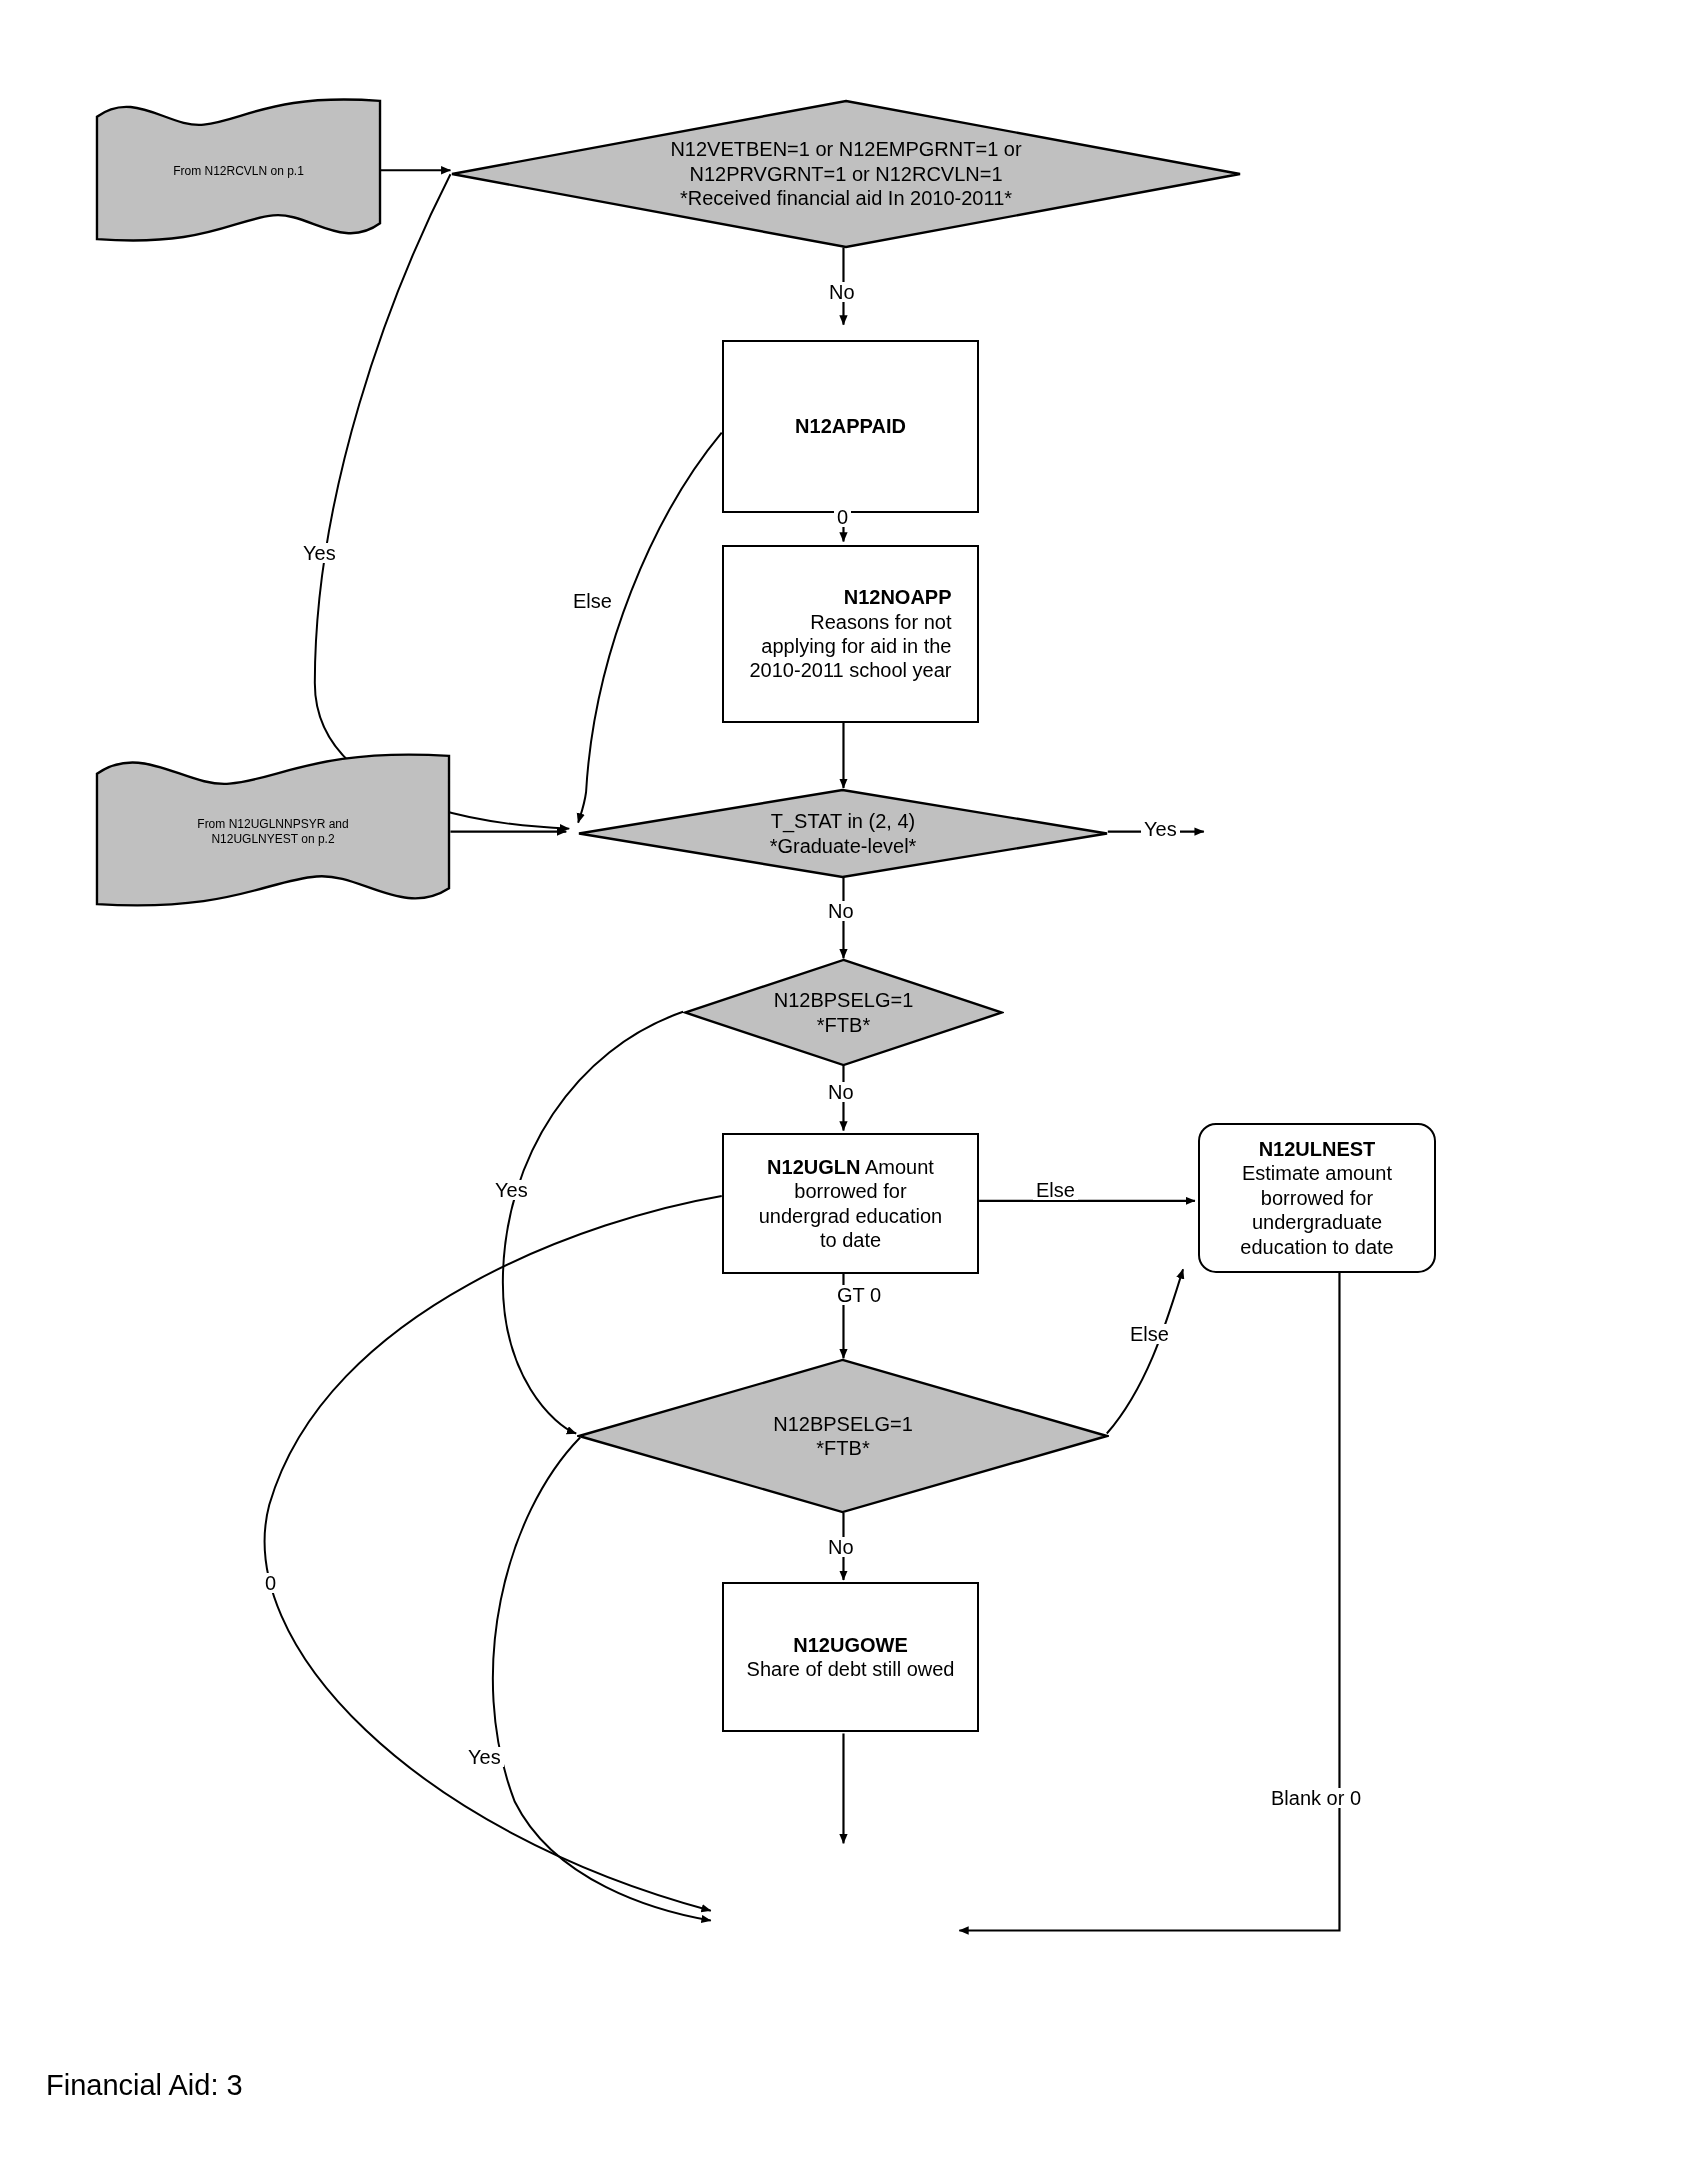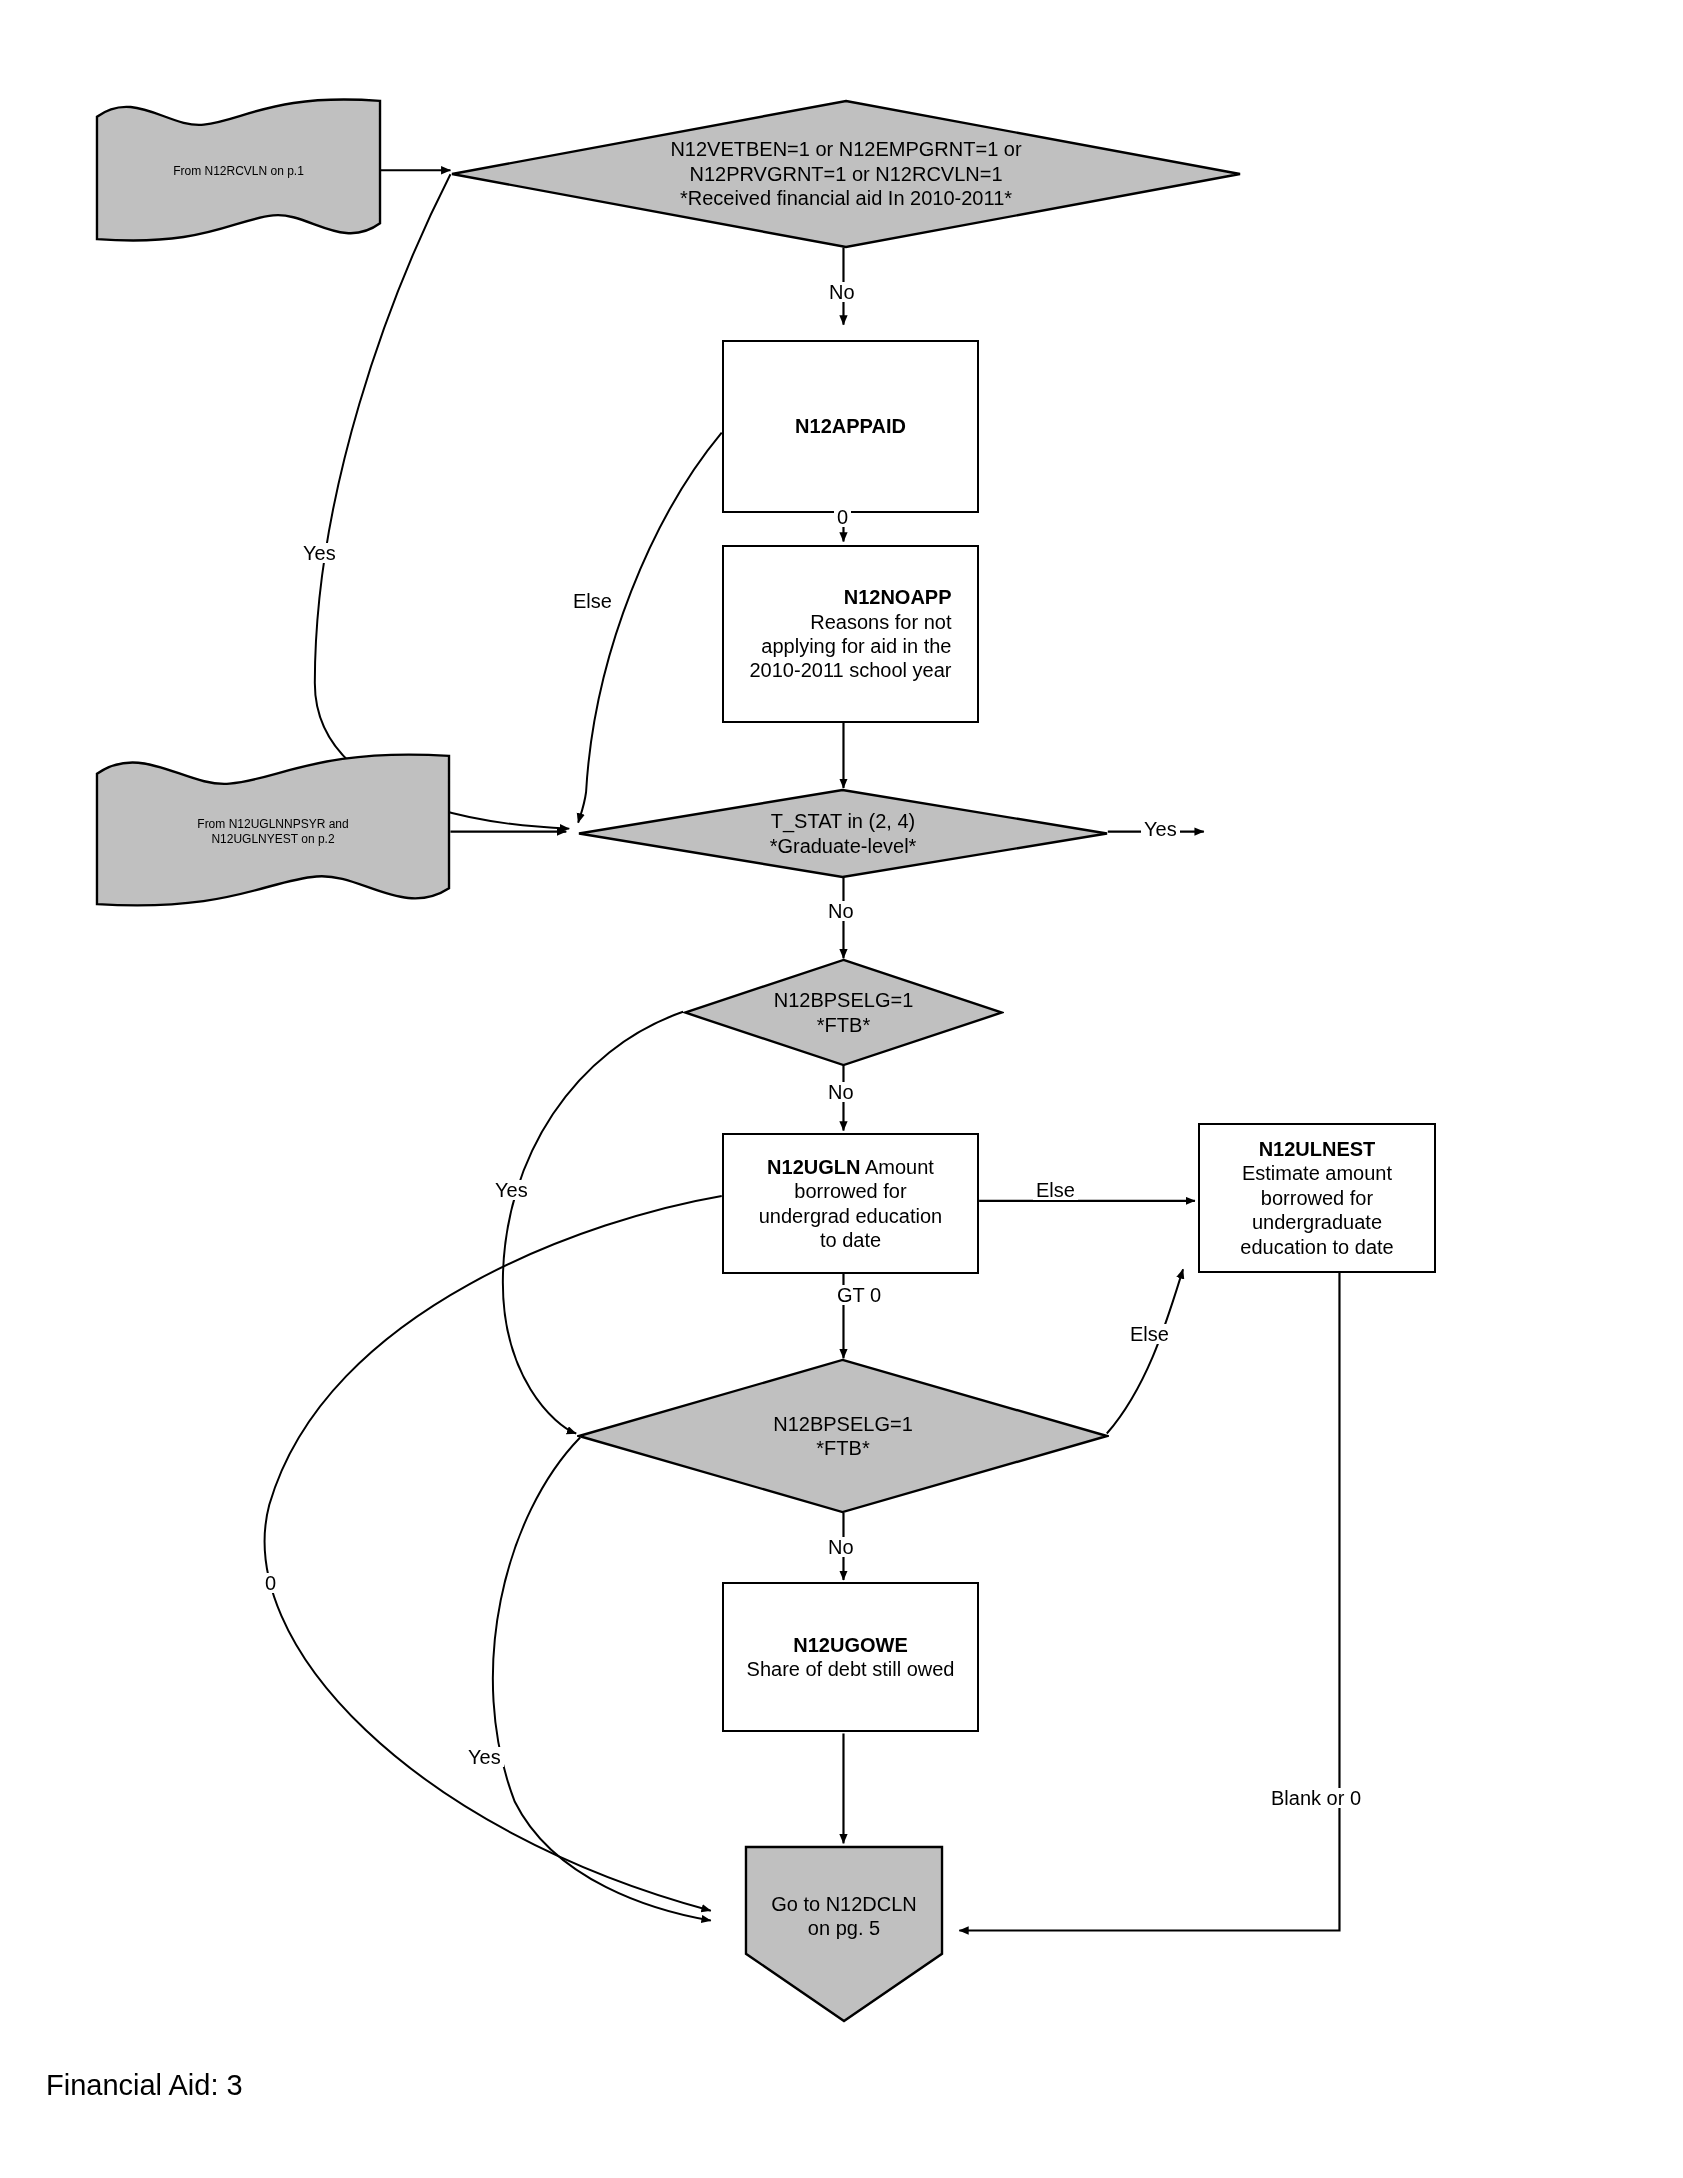--- a/index.html
+++ b/index.html
@@ -197,44 +197,38 @@
     <span class="label"><span>N12BPSELG=1</span><br><span>*FTB*</span></span>
   </div>
 
   <div class="node box" style="left:722px; top:1133px; width:257px; height:141px;">
     <span class="label"><span class="title">N12UGLN</span><span> Amount
 borrowed for
 undergrad education
 to date</span></span>
   </div>
 
-  <div class="node box" style="left:1198px; top:1123px; width:238px; height:150px;">
+  <div class="node box" style="left:1198px; top:1123px; width:238px; height:150px;border-radius:18px;">
     <span class="label"><span class="title">N12ULNEST</span><br><span>Estimate amount
 borrowed for
 undergraduate
 education to date</span></span>
   </div>
 
   <div class="node diamond" style="left:577px; top:1358px; width:532px; height:156px;">
     <svg class="shape" viewBox="0 0 537 158" preserveAspectRatio="none">
       <polygon points="268,2 535,79 268,156 2,79" fill="#C0C0C0" stroke="#000" stroke-width="2.4"></polygon>
     </svg>
     <span class="label"><span>N12BPSELG=1</span><br><span>*FTB*</span></span>
   </div>
 
   <div class="node box" style="left:722px; top:1582px; width:257px; height:150px;">
     <span class="label"><span class="title">N12UGOWE</span><br><span>Share of debt still owed</span></span>
   </div>
 
-  <div class="node pentagon" style="left:744px; top:1845px; width:200px; height:178px;">
-    <svg class="shape" viewBox="0 0 202 180" preserveAspectRatio="none">
-      <polygon points="2,2 200,2 200,110 101,178 2,110" fill="#C0C0C0" stroke="#000" stroke-width="2.4"></polygon>
-    </svg>
-    <span class="label" style="margin-bottom:36px;"><span>Go to N12DCLN</span><br><span>on pg. 5</span></span>
-  </div>
 
   <div class="edge-label" style="left:300px; top:543px;">Yes</div>
   <div class="edge-label" style="left:826px; top:282px;">No</div>
   <div class="edge-label" style="left:834px; top:507px;">0</div>
   <div class="edge-label" style="left:570px; top:591px;">Else</div>
   <div class="edge-label" style="left:1141px; top:819px;">Yes</div>
   <div class="edge-label" style="left:825px; top:901px;">No</div>
   <div class="edge-label" style="left:492px; top:1180px;">Yes</div>
   <div class="edge-label" style="left:825px; top:1082px;">No</div>
   <div class="edge-label" style="left:834px; top:1285px;">GT 0</div>

